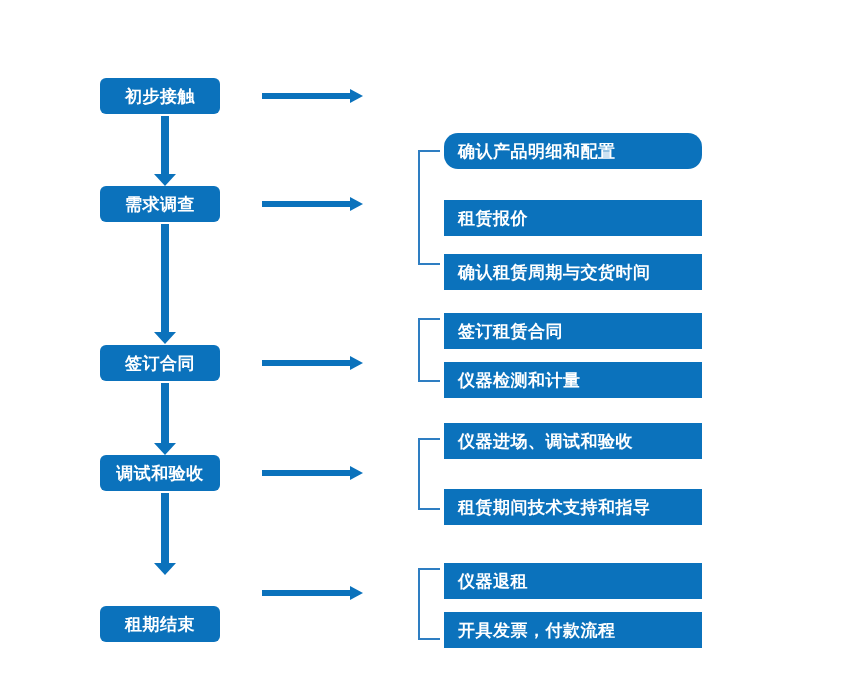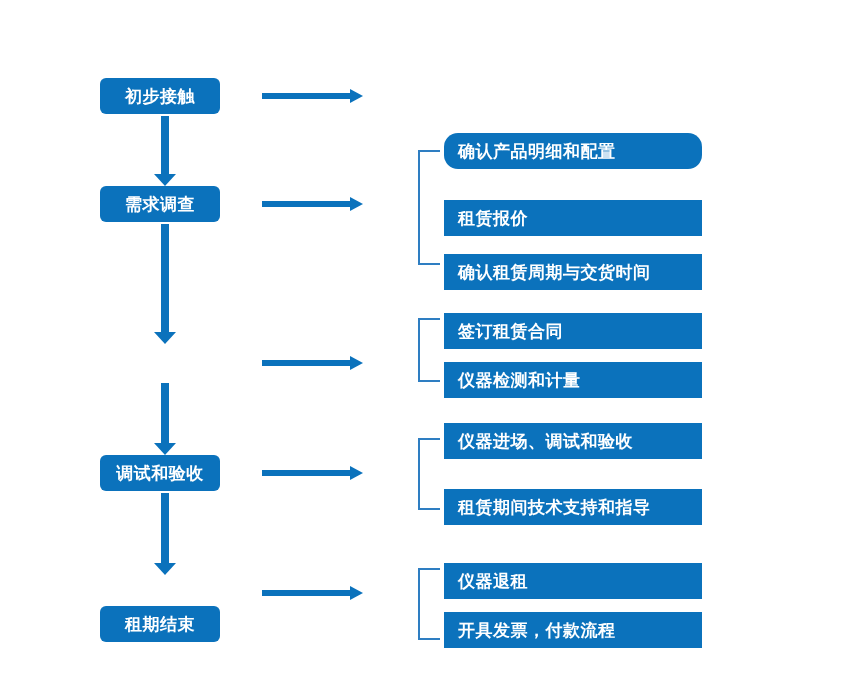--- a/index.html
+++ b/index.html
@@ -132,20 +132,21 @@
   }
 </style>
 </head>
 <body>
 
 <div id="canvas">
 
 
   <div class="stage-box" style="left:100px; top:78px;">初步接触</div>
   <div class="stage-box" style="left:100px; top:186px;">需求调查</div>
+  <div class="stage-box" style="left:100px; top:345px;">签订合同</div>
   <div class="stage-box" style="left:100px; top:455px;">调试和验收</div>
   <div class="stage-box" style="left:100px; top:606px;">租期结束</div>
 
   <div class="v-arrow" style="top:116px; height:70px;">
     <div class="shaft" style="height:58px;"></div>
     <div class="head" style="top:58px;"></div>
   </div>
   <div class="v-arrow" style="top:224px; height:120px;">
     <div class="shaft" style="height:108px;"></div>
     <div class="head" style="top:108px;"></div>

